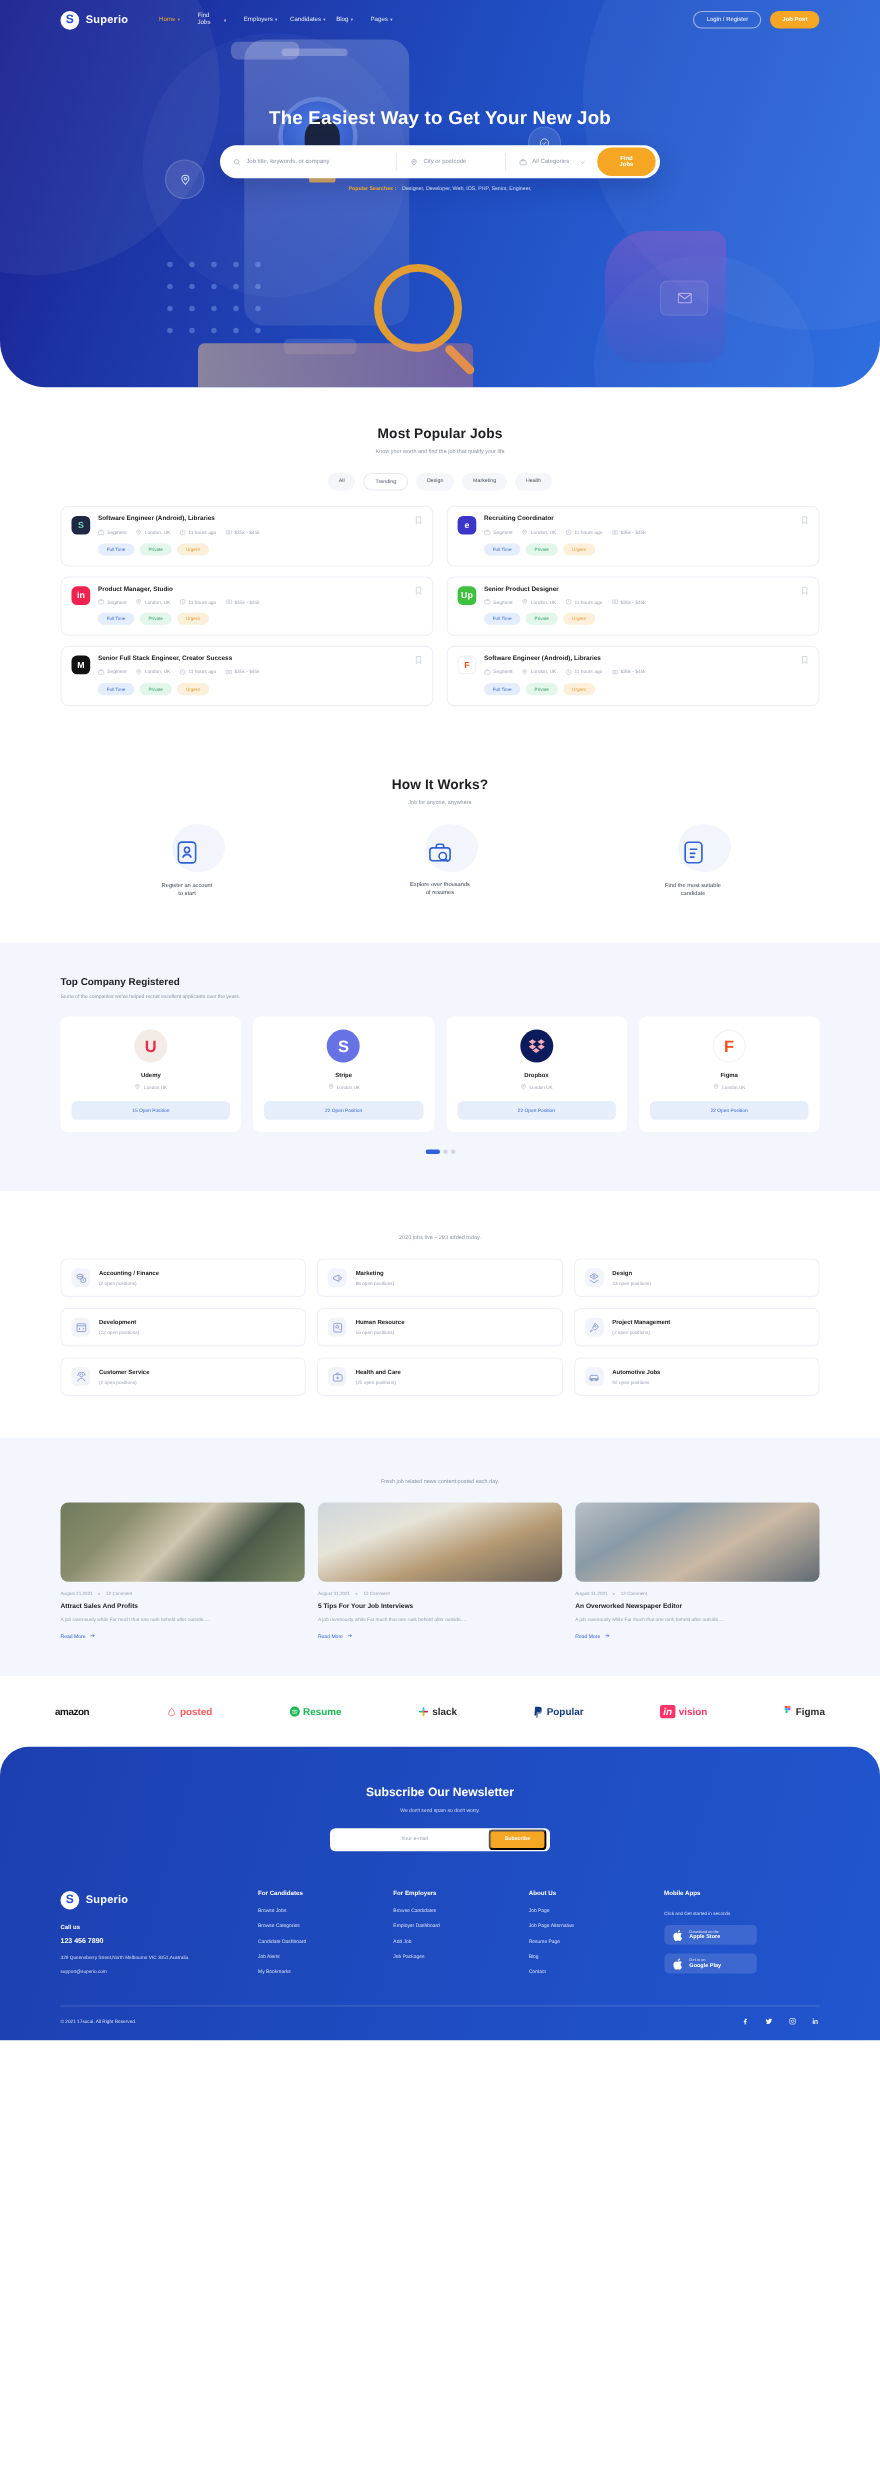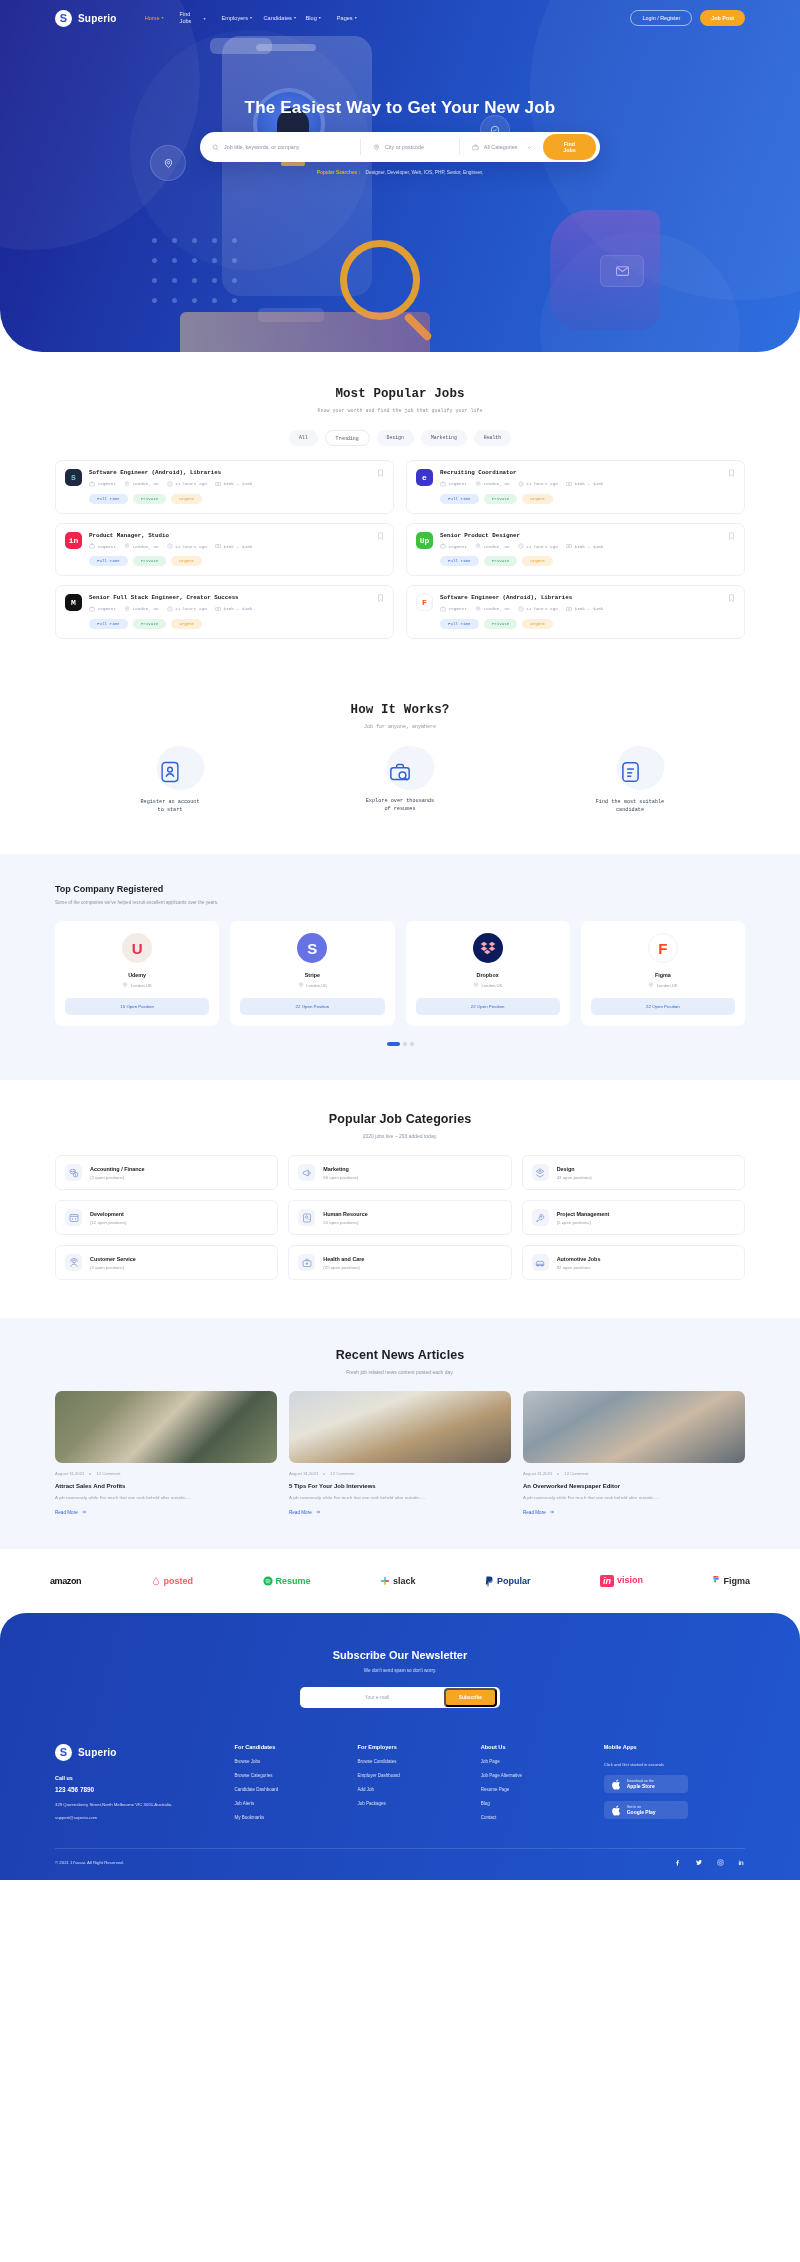--- a/index.html
+++ b/index.html
@@ -114,21 +114,21 @@
   .btn-find { margin-left:auto; background:#f5a623; color:#fff; font-size:5.4px; font-weight:600;
     border:none; border-radius:13px; padding:7px 14px; }
   .popular {
     position:relative; z-index:5; margin-top: 8px; text-align:center;
     font-size: 4.8px; color: rgba(255,255,255,.92);
   }
   .popular b { color:#f5a623; font-weight:700; margin-right:4px; }
   .popular span { color: rgba(255,255,255,.8); }
 
   
-  .sec { padding: 4px 55px; font-family: Liberation Mono, monospace; }
+  .sec { padding: 4px 55px; }
   .sec-head { text-align:center; }
   .sec-title { font-size: 12.5px; font-weight: 600; color:#202124; letter-spacing:.1px; }
   .sec-sub { font-size: 5px; color:#8d94a3; margin-top: 7px; }
 
   
   .jobs-wrap { padding-top: 35px; padding-bottom: 34px; background:#fff; }
   .tabs { display:flex; justify-content:center; gap:7px; margin-top: 16px; }
   .tab { font-size:4.8px; color:#4b5263; background:#f4f6fa; border-radius:10px; padding:4.5px 10px; }
   .tab.sel { background:#fff; border:1px solid #e6eaf1; }
   .job-grid { margin-top: 14px; display:grid; grid-template-columns: 1fr 1fr; gap: 9px 12px; }
@@ -191,21 +191,21 @@
   .news-thumb { height: 72px; border-radius:7px; overflow:hidden; position:relative; }
   .news-date { font-size:4.2px; color:#9aa1b1; margin-top:8px; display:flex; gap:5px; align-items:center; }
   .news-date .sep { width:2px; height:2px; border-radius:50%; background:#c3c9d6; display:block; }
   .news-title { font-size:6px; font-weight:600; color:#202124; margin-top:7px; }
   .news-ex { font-size:4.4px; color:#959cab; line-height:1.6; margin-top:5px; }
   .news-more { font-size:4.6px; color:#2f62d8; margin-top:8px; display:flex; gap:3px; align-items:center; }
 
   
   .brands { background:#fff; padding: 26px 50px 26px 50px; display:flex;
     align-items:center; justify-content:space-between; }
-  .brand-logo { font-size: 9px; font-weight: 700; display:flex; align-items:flex-start; gap:3px; }
+  .brand-logo { font-size: 9px; font-weight: 700; display:flex; align-items:center; gap:3px; }
 
   
   .footer {
     background: linear-gradient(105deg, #1c3fb0 0%, #1e49bd 40%, #2156cf 100%);
     border-top-left-radius: 26px; border-top-right-radius: 26px;
     padding: 36px 55px 0 55px; color:#fff; position:relative; overflow:hidden;
   }
   .nl { text-align:center; }
   .nl-title { font-size: 11px; font-weight:600; }
   .nl-sub { font-size: 4.6px; color: rgba(255,255,255,.8); margin-top:7px; }
@@ -764,21 +764,20 @@
       </div>
     <div class="dots">
       <i class="on"></i>
       <i></i>
       <i></i>
     </div>
   </section>
 
   <section class="cats">
     <div class="sec-head">
-      <h2 class="sec-title">Popular Job Categories</h2>
       <p class="sec-sub">2020 jobs live – 293 added today.</p>
     </div>
     <div class="cat-grid" id="cat-grid">
   <div class="cat-card">
     <span class="cat-ico">
             <svg width="10" height="10" viewBox="0 0 24 24" fill="none" stroke="currentColor" stroke-width="1.8">
               <ellipse cx="9" cy="6" rx="6" ry="2.6"></ellipse>
               <path d="M3 6v5c0 1.4 2.7 2.6 6 2.6s6-1.2 6-2.6V6"></path>
               <circle cx="16" cy="16" r="5.5"></circle>
               <path d="M16 13.5v5"></path>
@@ -891,21 +890,20 @@
     <span>
       <span class="cat-name" style="display:block">Automotive Jobs</span>
       <span class="cat-count" style="display:block">92 open positions</span>
     </span>
   </div>
       </div>
   </section>
 
   <section class="news">
     <div class="sec-head">
-      <h2 class="sec-title">Recent News Articles</h2>
       <p class="sec-sub">Fresh job related news content posted each day.</p>
     </div>
     <div class="news-grid" id="news-grid">
   <div>
     <div class="news-thumb" style="background:linear-gradient(135deg,#6f7a5c 0%,#8a8e6e 25%,#cfc5ae 48%,#4c5b4a 70%,#7f8a68 100%)"></div>
     <div class="news-date">
       <span>August 31,2021</span>
             <span class="sep"></span>
             <span>12 Comment</span>
     </div>

